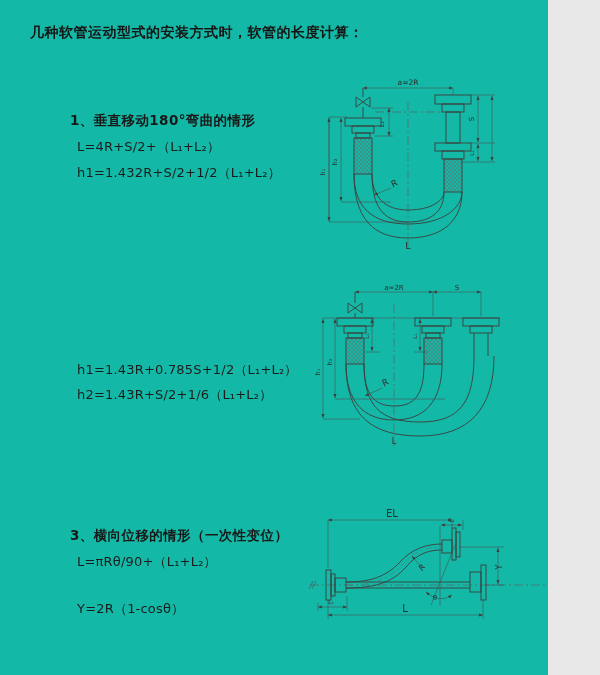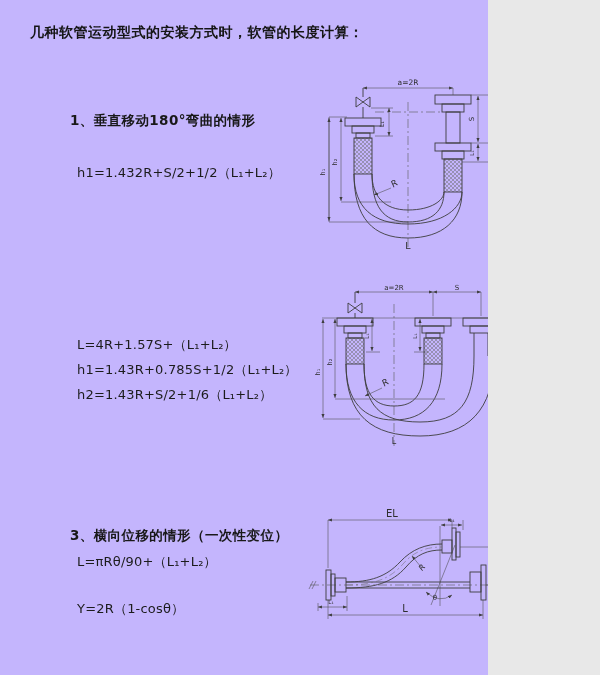--- a/index.html
+++ b/index.html
@@ -1,17 +1,17 @@
 <!DOCTYPE html>
 <html><head>
 <meta charset="utf-8">
 <style>
   html,body{margin:0;padding:0;background:#e8e8e8;}
   .page{
-    position:relative;width:488px;height:675px;background:#c4b5fd;
+    position:relative;width:548px;height:675px;background:#14b8a6;
     font-family:"DejaVu Sans","Liberation Sans",sans-serif;
     color:#1f1f1f;overflow:hidden;
   }
   .title{
     position:absolute;left:30px;top:24px;font-size:14px;font-weight:bold;
     letter-spacing:0.5px;color:#161616;
   }
   .sec-heading{
     position:absolute;left:46px;font-size:13.5px;font-weight:bold;
     letter-spacing:0.4px;color:#191919;margin-left:24px;
@@ -27,23 +27,23 @@
   .hosecl{stroke:#6a6a6a;stroke-width:0.5;fill:none;stroke-dasharray:7 3 2 3;}
 </style>
 </head>
 <body>
 
 <div class="page">
 
   <div class="title">几种软管运动型式的安装方式时，软管的长度计算：</div>
 
   <div class="sec-heading" style="top:112px">1、垂直移动180°弯曲的情形</div>
+  <div class="formula" style="top:138px">L=4R+S/2+（L₁+L₂）</div>
   <div class="formula" style="top:164px">h1=1.432R+S/2+1/2（L₁+L₂）</div>
 
-  <div class="formula" style="top:336px">L=4R+1.57S+（L₁+L₂）</div>
   <div class="formula" style="top:361px">h1=1.43R+0.785S+1/2（L₁+L₂）</div>
   <div class="formula" style="top:386px">h2=1.43R+S/2+1/6（L₁+L₂）</div>
 
   <div class="sec-heading" style="top:527px">3、横向位移的情形（一次性变位）</div>
   <div class="formula" style="top:553px">L=πRθ/90+（L₁+L₂）</div>
   <div class="formula" style="top:600px">Y=2R（1-cosθ）</div>
 
   <svg class="diag" style="left:313px;top:72px;width:285px;height:185px" viewBox="0 0 285 185">
     <defs>
       <marker id="ar1" viewBox="0 0 10 10" refX="9" refY="5" markerWidth="8" markerHeight="8" orient="auto-start-reverse">

